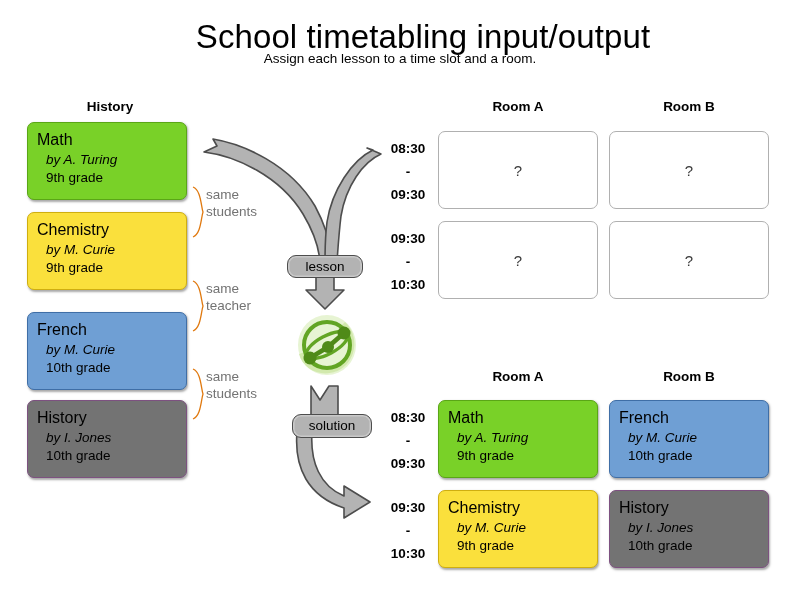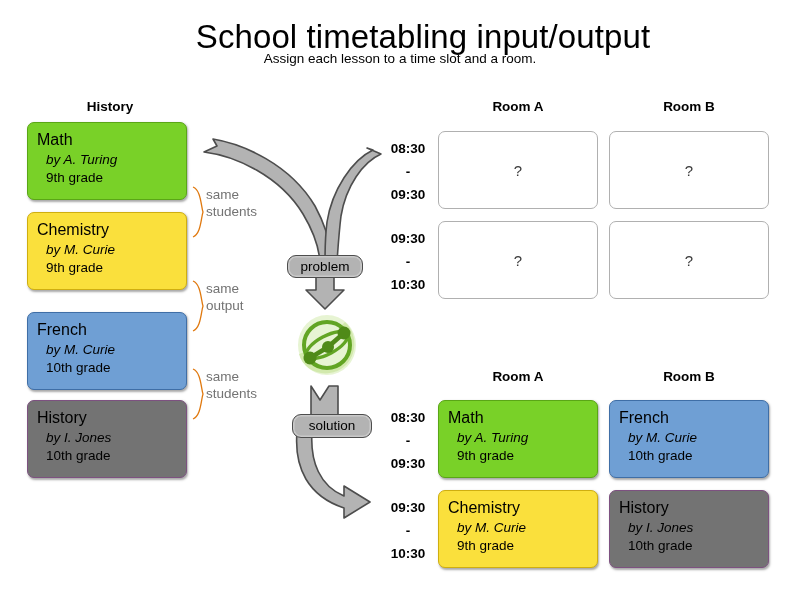--- a/index.html
+++ b/index.html
@@ -219,21 +219,21 @@
     <div>students</div>
   </div>
 </div>
 
 <div class="constraint" id="constraint-2">
   <svg width="14" height="52" viewBox="0 0 14 52">
     <path d="M 1 1 C 9 4, 9 20, 11 26 C 9 32, 9 48, 1 51" fill="none" stroke="#e0790f" stroke-width="1.3"></path>
   </svg>
   <div class="ctext">
     <div>same</div>
-    <div>output</div>
+    <div>teacher</div>
   </div>
 </div>
 
 <div class="constraint" id="constraint-3">
   <svg width="14" height="52" viewBox="0 0 14 52">
     <path d="M 1 1 C 9 4, 9 20, 11 26 C 9 32, 9 48, 1 51" fill="none" stroke="#e0790f" stroke-width="1.3"></path>
   </svg>
   <div class="ctext">
     <div>same</div>
     <div>students</div>
@@ -266,21 +266,21 @@
 
   <path d="M 312 432
            C 310 462, 320 486, 344 496
            L 344 486
            L 370 502
            L 344 518
            L 344 508
            C 308 496, 294 468, 297 432 Z" fill="#b3b3b3" stroke="#4d4d4d" stroke-width="1.6" stroke-linejoin="round"></path>
 </svg>
 
-<div class="flow-badge" id="badge-problem">problem</div>
+<div class="flow-badge" id="badge-problem">lesson</div>
 <div class="flow-badge" id="badge-solution">solution</div>
 
 <svg id="solver-logo" viewBox="0 0 72 72">
   <ellipse cx="36" cy="36" rx="29" ry="30" fill="#dff0c4" opacity="0.75"></ellipse>
   <path d="M 54 13 C 68 26, 66 50, 50 60 C 34 70, 12 62, 8 45 L 14 43 C 19 57, 36 63, 48 55 C 61 46, 62 27, 50 17 Z" fill="#cfe8a8" opacity="0.9"></path>
   <circle cx="36" cy="36" r="23" fill="none" stroke="#62a524" stroke-width="4"></circle>
   <ellipse cx="36" cy="36" rx="23" ry="9" fill="none" stroke="#62a524" stroke-width="3.4" transform="rotate(-28 36 36)"></ellipse>
   <line x1="19" y1="49" x2="37" y2="38" stroke="#4f8a18" stroke-width="4.6" stroke-linecap="round"></line>
   <line x1="37" y1="38" x2="53" y2="24" stroke="#4f8a18" stroke-width="4.6" stroke-linecap="round"></line>
   <circle cx="53" cy="24" r="6.5" fill="#4f8a18"></circle>

